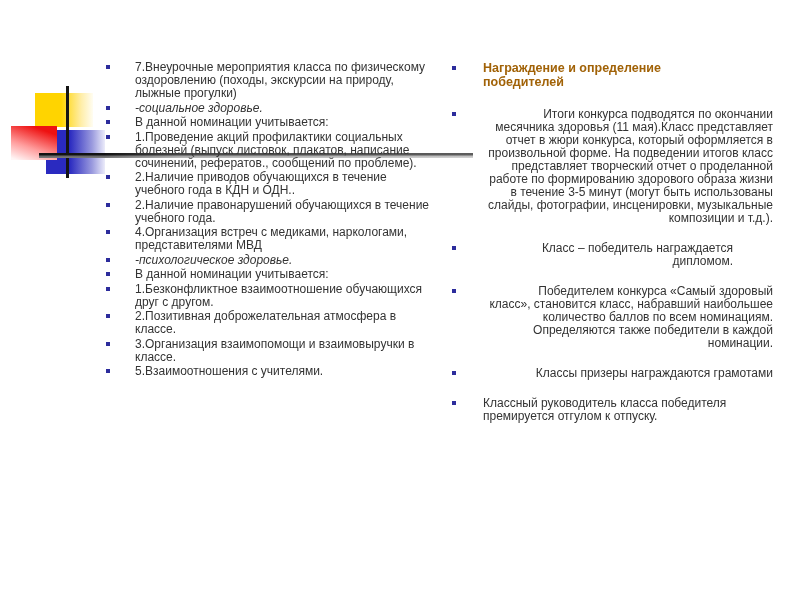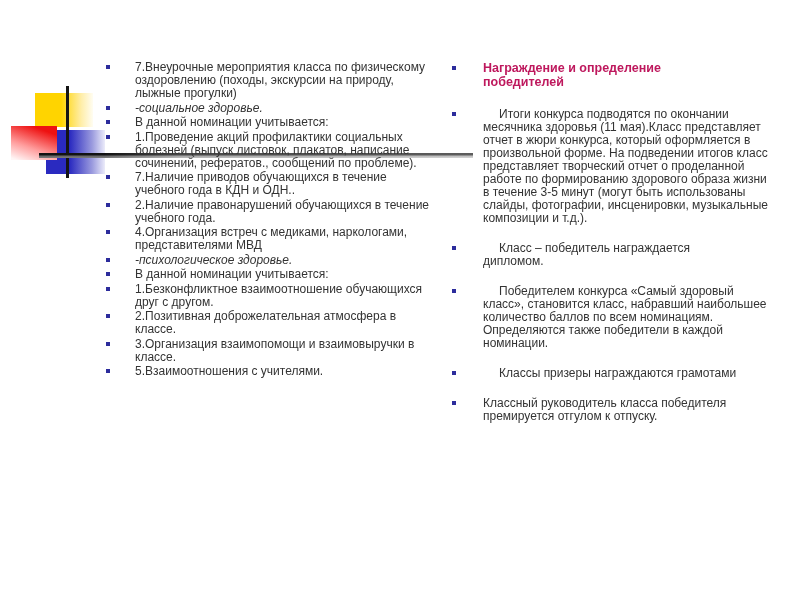--- a/index.html
+++ b/index.html
@@ -57,23 +57,23 @@
   .col li { position: relative; margin: 0; padding-left: 32px; }
   .left-col li { margin-bottom: 1.5px; }
   .right-col li { padding-left: 34px; margin-bottom: 17px; }
 
   .bullet {
     position: absolute; left: 3px; top: 4px;
     width: 4px; height: 4px; background: #2c2c9c;
   }
 
   li.italic .txt { font-style: italic; }
-  li.bold { font-weight: bold; color: #be185d; font-size: 12.5px; line-height: 14px; margin-bottom: 19px; }
+  li.bold { font-weight: bold; color: #a16207; font-size: 12.5px; line-height: 14px; margin-bottom: 19px; }
   li.bold .bullet { top: 5px; }
-  li.indent { text-indent: 16px; }
+  li.indent { text-indent: 16px; text-align: right; }
   li.narrow { max-width: 250px; }
 </style>
 </head>
 <body>
 
 <div class="slide">
 
   <div class="deco">
     <div class="sq sq-yellow"></div>
     <div class="sq sq-blue"></div>
@@ -99,21 +99,21 @@
     <span class="txt">В данной номинации учитывается:</span>
   </li>
 
   <li>
     <span class="bullet"></span>
     <span class="txt">1.Проведение акций профилактики социальных болезней (выпуск листовок, плакатов, написание сочинений, рефератов., сообщений по проблеме).</span>
   </li>
 
   <li>
     <span class="bullet"></span>
-    <span class="txt">7.Наличие приводов обучающихся в течение учебного года в КДН и ОДН..</span>
+    <span class="txt">2.Наличие приводов обучающихся в течение учебного года в КДН и ОДН..</span>
   </li>
 
   <li>
     <span class="bullet"></span>
     <span class="txt">2.Наличие правонарушений обучающихся в течение учебного года.</span>
   </li>
 
   <li>
     <span class="bullet"></span>
     <span class="txt">4.Организация встреч с медиками, наркологами, представителями МВД</span>

